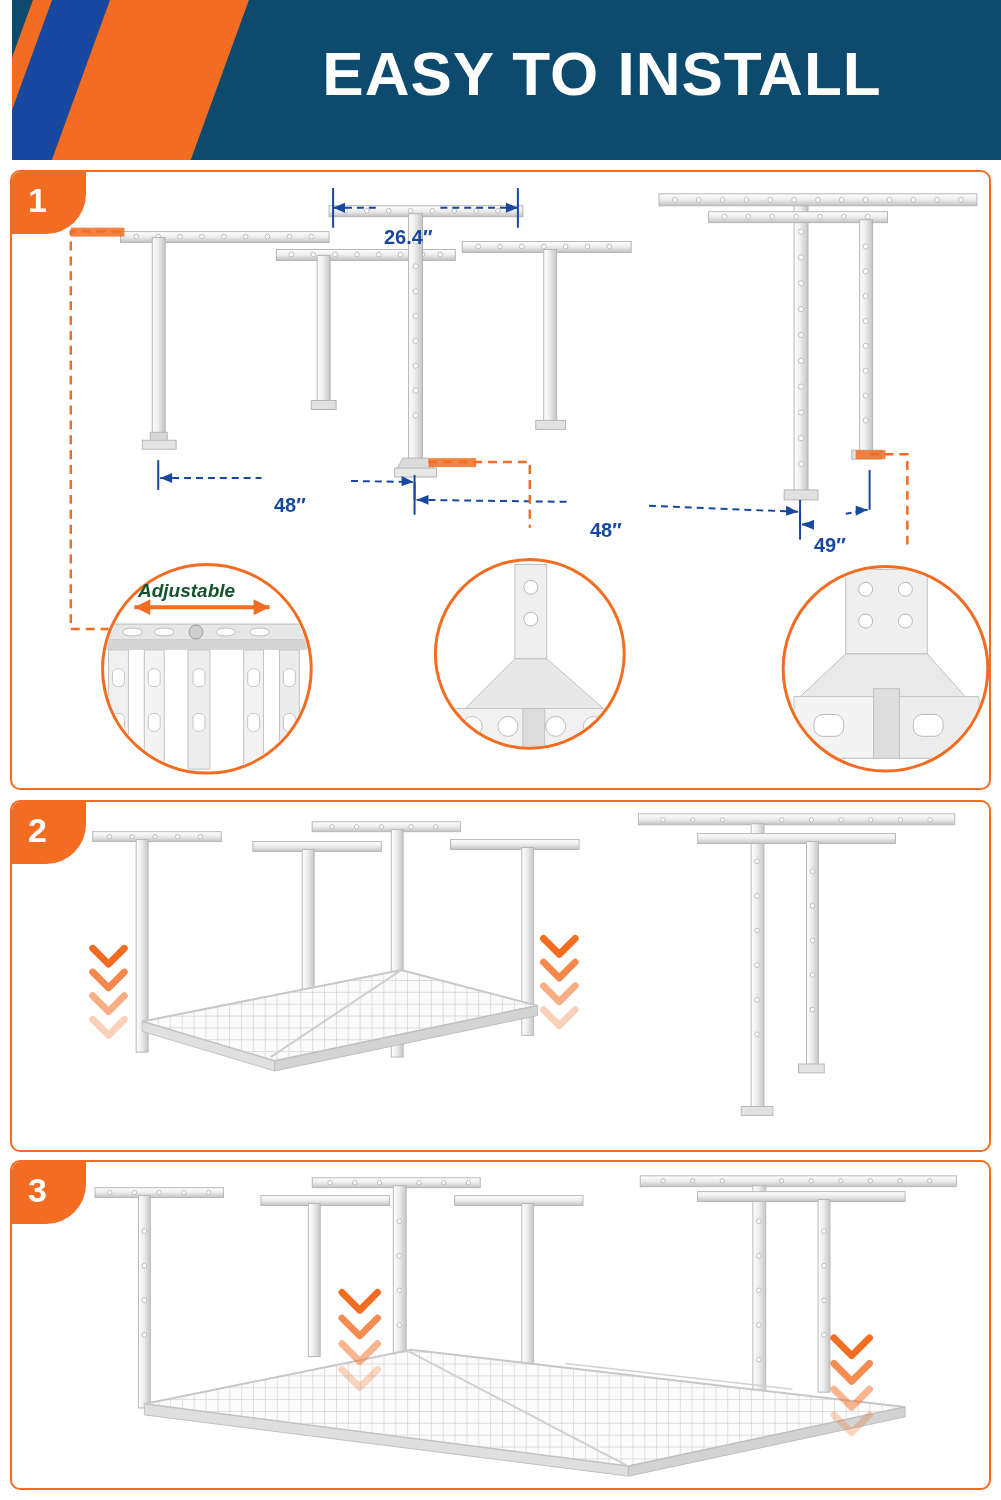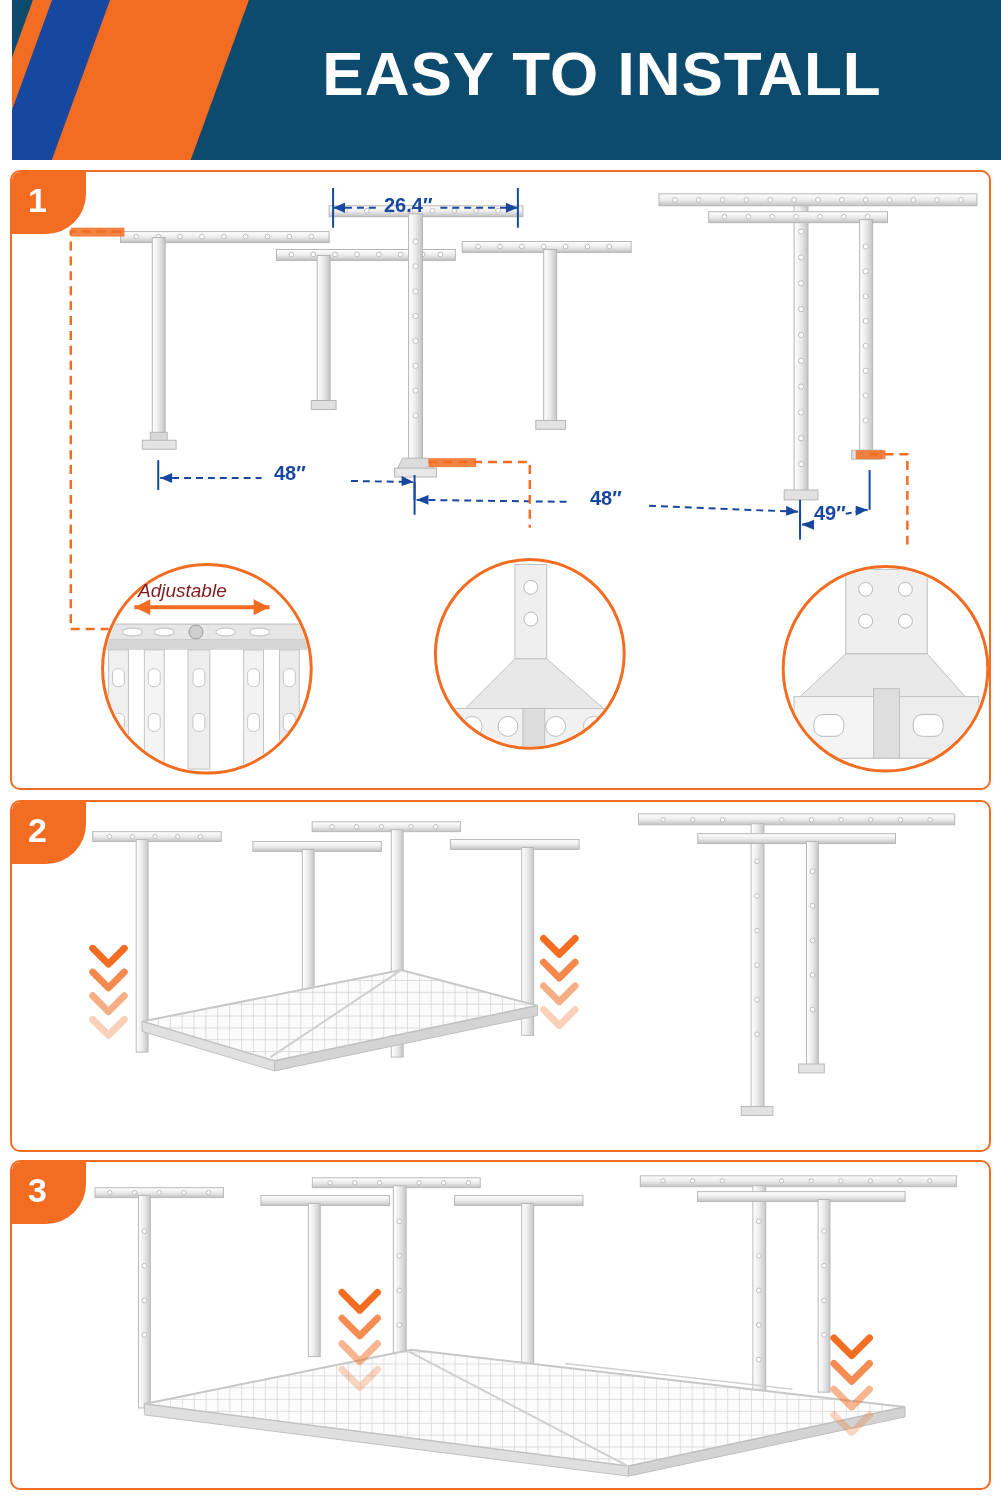--- a/index.html
+++ b/index.html
@@ -85,27 +85,28 @@
   .art { position: absolute; left: 0; top: 0; width: 100%; height: 100%; }
 
   
   .dim-label {
     position: absolute;
     color: #17479e;
     font-size: 20px;
     font-weight: bold;
     font-family: "Liberation Sans", sans-serif;
     white-space: nowrap;
+    margin-top: 32px;
   }
   .adjustable-label {
     position: absolute;
-    color: #7f1d1d;
+    color: #14532d;
     font-size: 19px;
     font-style: italic;
-    font-weight: normal;
+    font-weight: bold;
     font-family: "Liberation Sans", sans-serif;
     white-space: nowrap;
   }
 </style>
 </head>
 <body>
 
 <div class="header">
   <div class="header-orange-a"></div>
   <div class="header-orange-b"></div>

